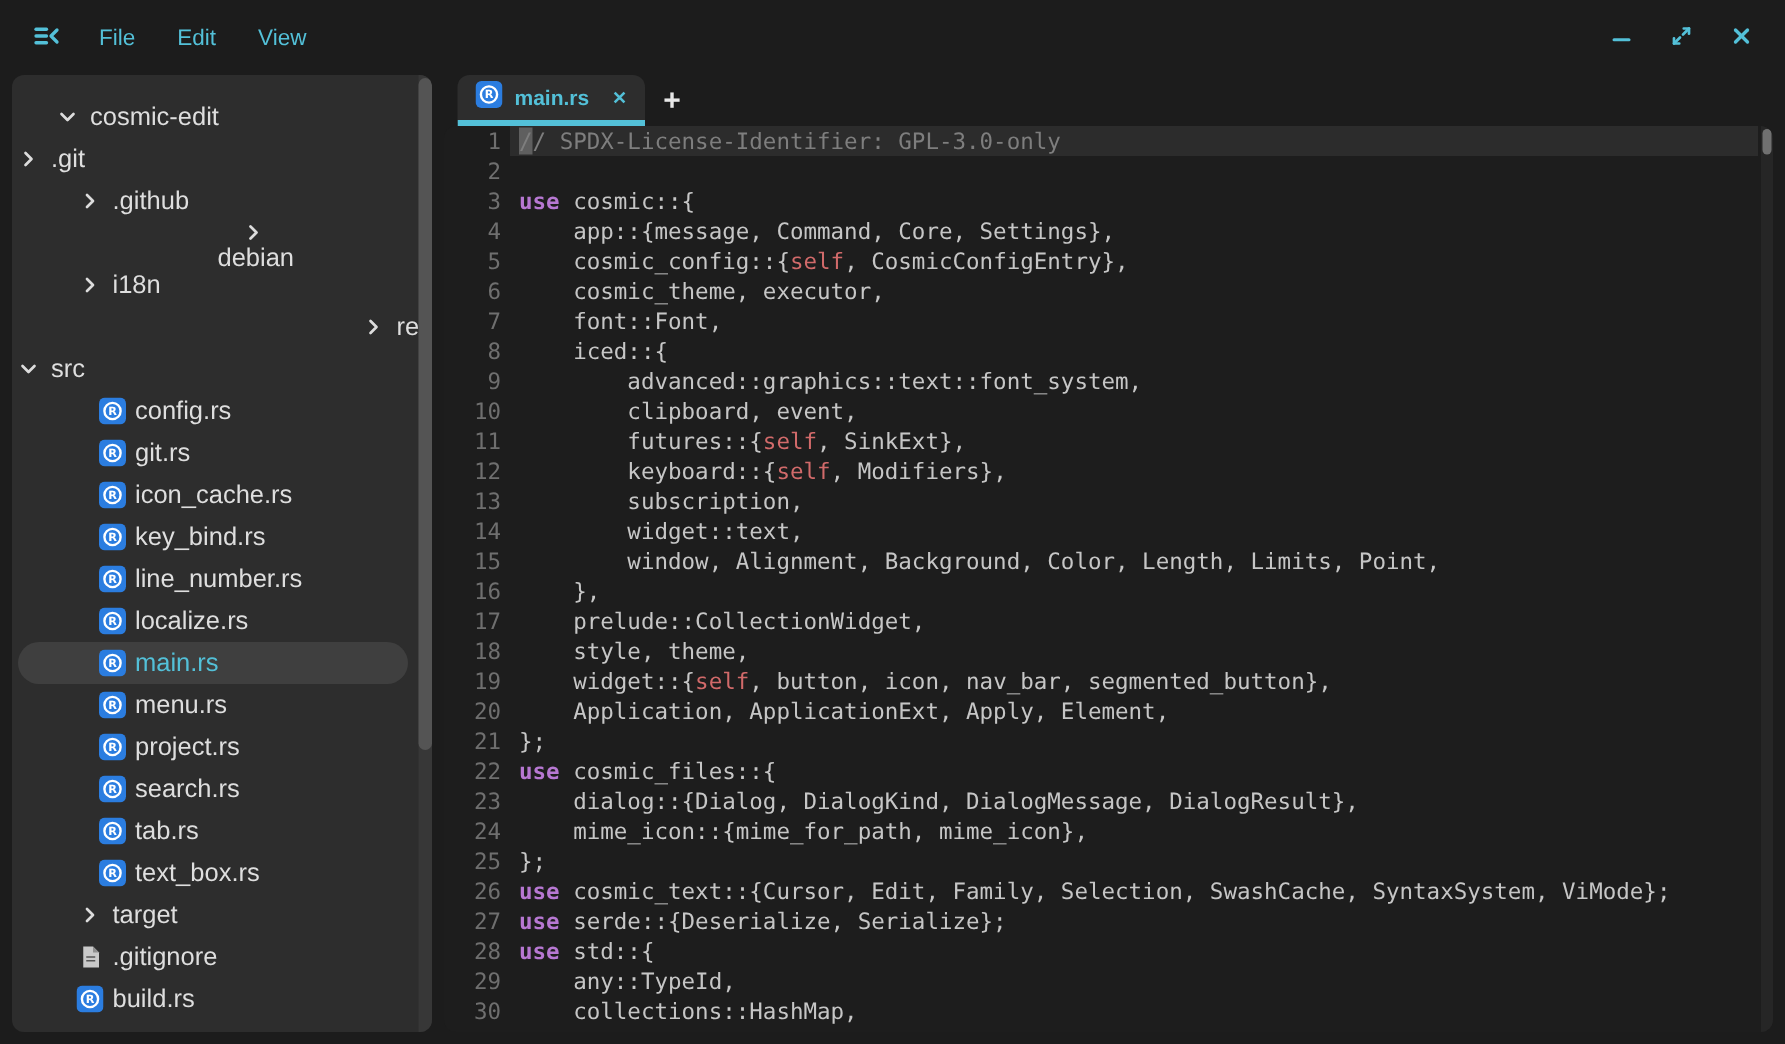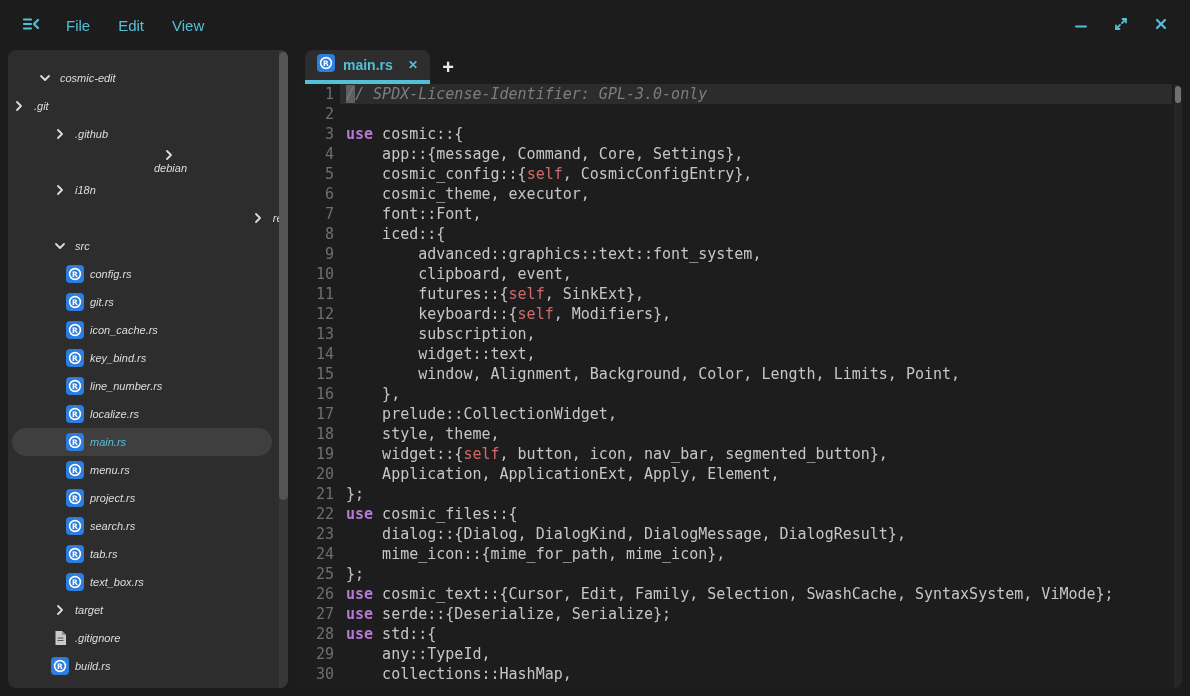--- a/index.html
+++ b/index.html
@@ -24,21 +24,21 @@
     display:flex; align-items:center; justify-content:center; }
 
   
   .content { flex:1; display:flex; padding:0 8px 8px 8px; gap:8px; min-height:0; }
 
   
   .sidebar { width:280px; flex-shrink:0; background:var(--panel-bg,#2d2d2d); border-radius:8px;
     position:relative; padding-top:14px; overflow:hidden; }
   .tree-row { height:28px; display:flex; align-items:center; cursor:pointer; }
   .tree-row .icon-slot { width:22px; flex-shrink:0; display:flex; align-items:center; justify-content:center; }
-  .tree-row .tree-label { margin-left:4px; font-size:11px; color:#dedede; white-space:nowrap;font-style:italic; }
+  .tree-row .tree-label { margin-left:4px; font-size:17px; color:#dedede; white-space:nowrap; }
   .tree-row.selected { background:var(--selection-bg,#3f3f3f); border-radius:14px;
     margin:0 16px 0 4px; }
   .tree-row.selected .tree-label { color:var(--accent,#53c0d8); }
   .sb-track { position:absolute; top:0; right:0; width:9px; height:100%; background:#373737; }
   .sb-thumb { position:absolute; top:2px; right:0; width:9px; height:448px; background:#545454; border-radius:5px; }
 
   
   .editor-pane { flex:1; display:flex; flex-direction:column; min-width:0; }
   .tabbar { height:34px; flex-shrink:0; display:flex; align-items:stretch; }
   .tab { margin-left:9px; width:125px; background:var(--tab-bg,#2d2d2d); border-radius:8px 8px 0 0;
@@ -52,21 +52,21 @@
 
   .editor { flex:1; background:var(--editor-bg,#1d1d1d); border-radius:8px; position:relative;
     overflow:hidden; font-family:"DejaVu Sans Mono", monospace; font-size:15px; padding-right:10px; }
   .code-line { height:20px; display:flex; line-height:20px; white-space:pre; }
   .line-num { width:44px; flex-shrink:0; text-align:right; padding-right:6px;
     color:var(--line-number,#6f6f6f); user-select:none; }
   .line-content { flex:1; padding-left:6px; }
   .code-line.current .line-content { background:var(--current-line-bg,#2c2c2c); }
   .cursor-block { background:var(--cursor-color,#5f5f5f); }
   .c-default { color:var(--syn-default,#c6c6c6); }
-  .c-comment { color:var(--syn-comment,#7e7e7e);font-style:italic; }
+  .c-comment { color:var(--syn-comment,#7e7e7e); }
   .c-keyword { color:var(--syn-keyword,#b778d2);font-weight:bold; }
   .c-special { color:var(--syn-special,#d16a6a); }
   .ed-track { position:absolute; top:0; right:0; width:8px; height:100%; background:#262626; }
   .ed-thumb { position:absolute; top:2px; right:1px; width:6px; height:17px; background:#707070; border-radius:3px; }
 </style>
 </head>
 <body>
 
 <div class="window">
 
@@ -160,21 +160,21 @@
             <span class="tree-label">i18n</span>
           </div>
           <div class="tree-row" style="padding-left: 41px; justify-content: flex-end;">
             <span class="icon-slot">
               <svg width="14" height="14" viewBox="0 0 14 14" fill="none" stroke="#dcdcdc" stroke-width="1.8" stroke-linecap="round" stroke-linejoin="round">
                 <path d="M5 3 L9 7 L5 11"></path>
               </svg>
             </span>
             <span class="tree-label">res</span>
           </div>
-          <div class="tree-row" style="padding-left: 41px;">
+          <div class="tree-row" style="">
             <span class="icon-slot">
               <svg width="14" height="14" viewBox="0 0 14 14" fill="none" stroke="#dcdcdc" stroke-width="1.8" stroke-linecap="round" stroke-linejoin="round">
                 <path d="M3 5 L7 9 L11 5"></path>
               </svg>
             </span>
             <span class="tree-label">src</span>
           </div>
           <div class="tree-row" style="padding-left: 56px;">
             <span class="icon-slot">
               <svg width="18" height="18" viewBox="0 0 18 18">

